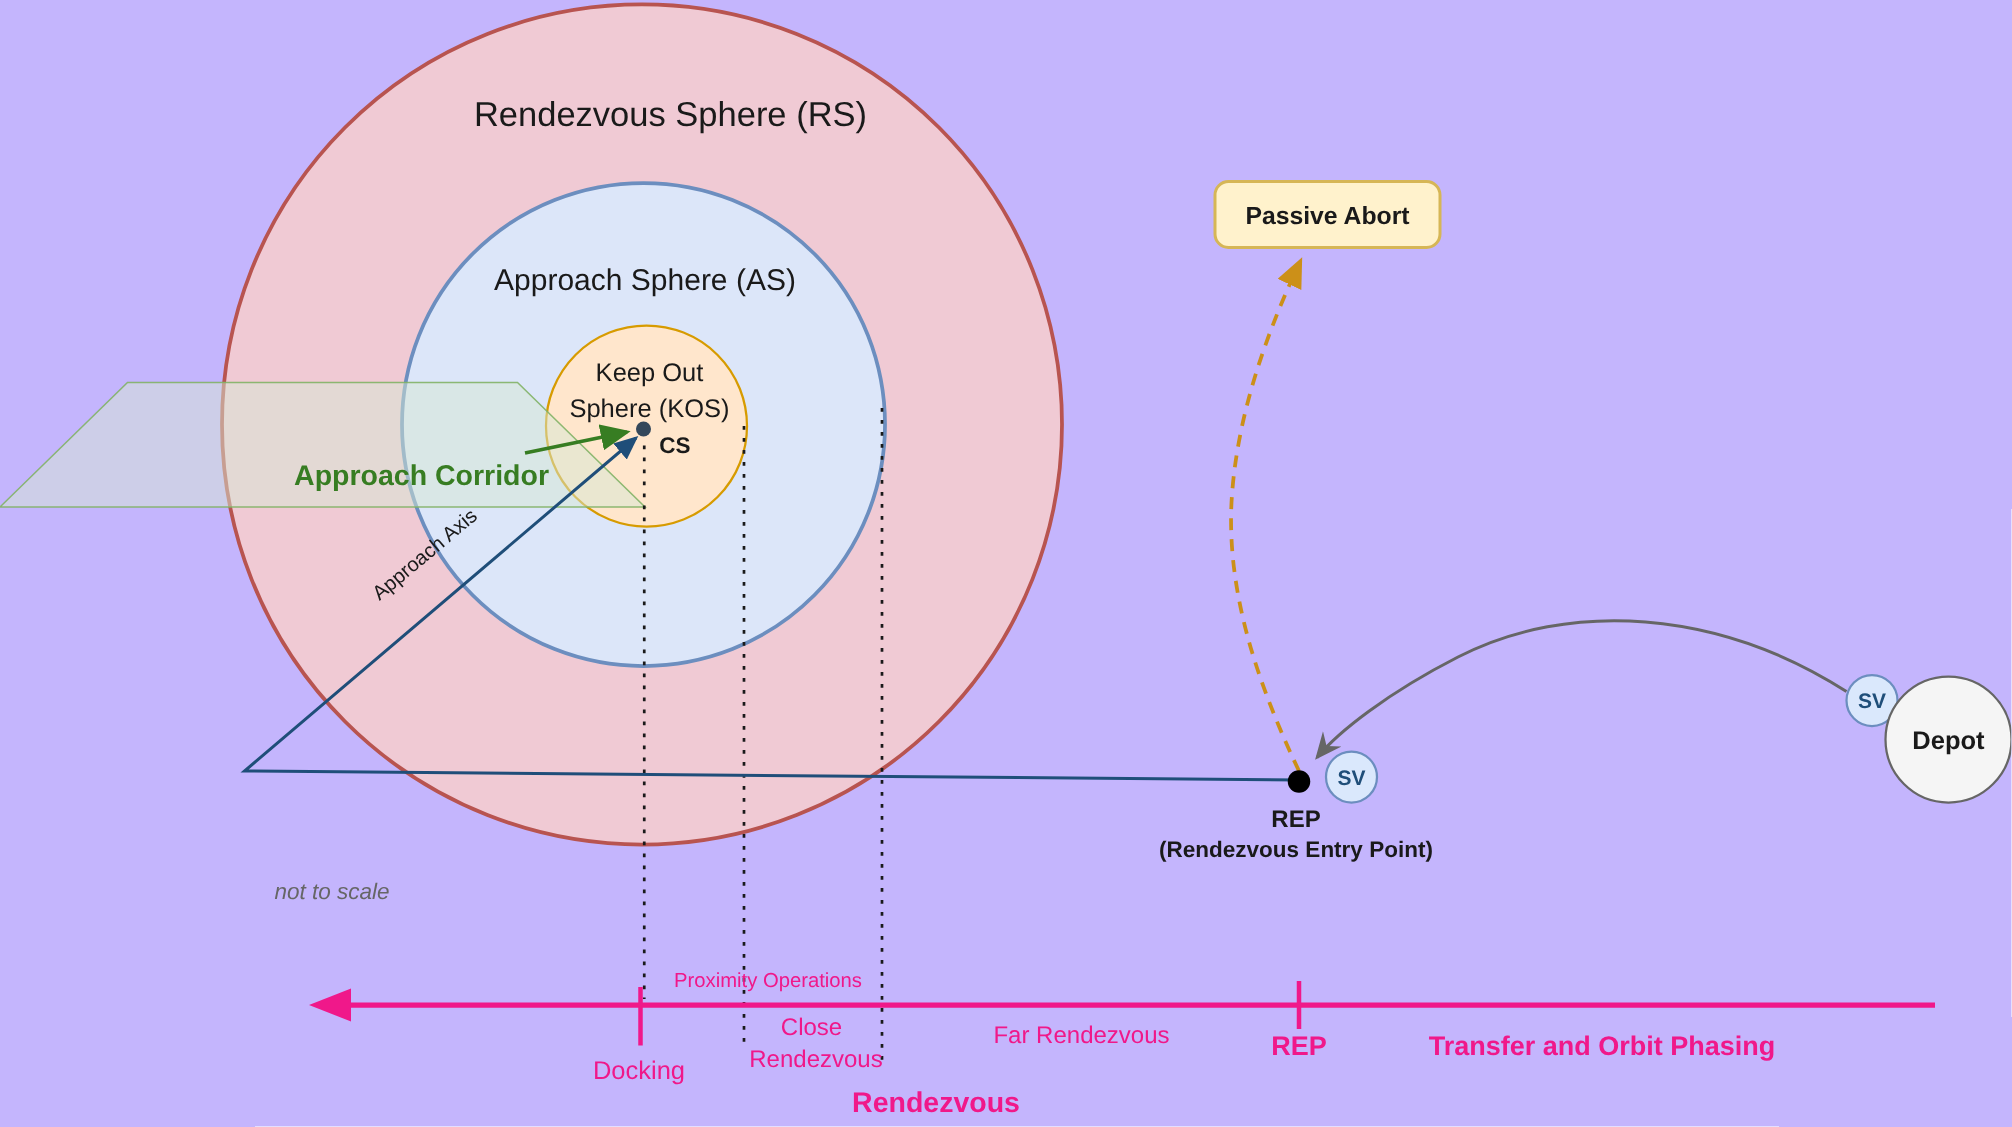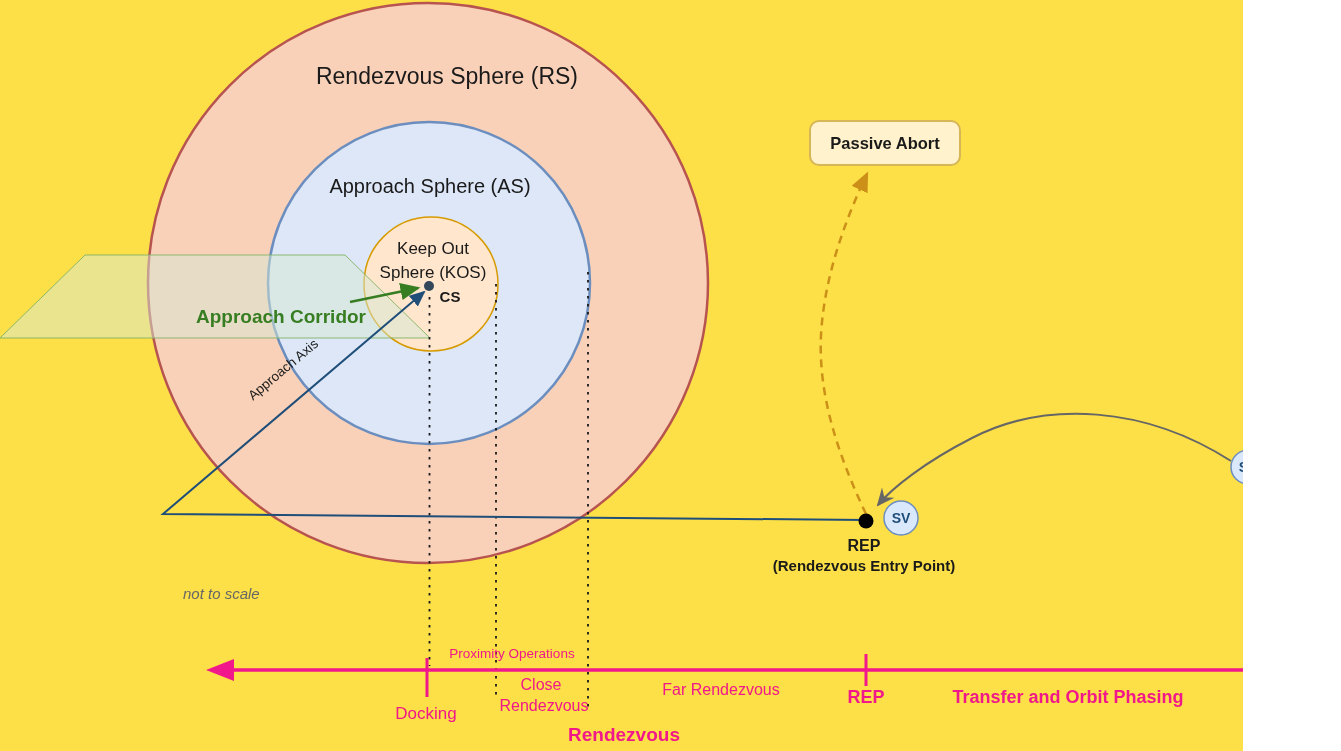--- a/index.html
+++ b/index.html
@@ -1,16 +1,16 @@
 <!DOCTYPE html>
 <html><head>
 <meta charset="utf-8">
 <style>
   html,body{margin:0;padding:0;background:#ffffff;}
-  .stage{position:relative;width:1243px;height:751px;background:#fde047;overflow:hidden;
+  .stage{position:relative;width:1341px;height:751px;background:#c4b5fd;overflow:hidden;
          font-family:"Liberation Sans", sans-serif;}
   svg text{font-family:"Liberation Sans", sans-serif;}
   .lbl   {fill:#1a1a1a;}
   .bold  {font-weight:bold;}
   .italic{font-style:italic;}
 </style>
 </head>
 <body>
 
 <div class="stage">

